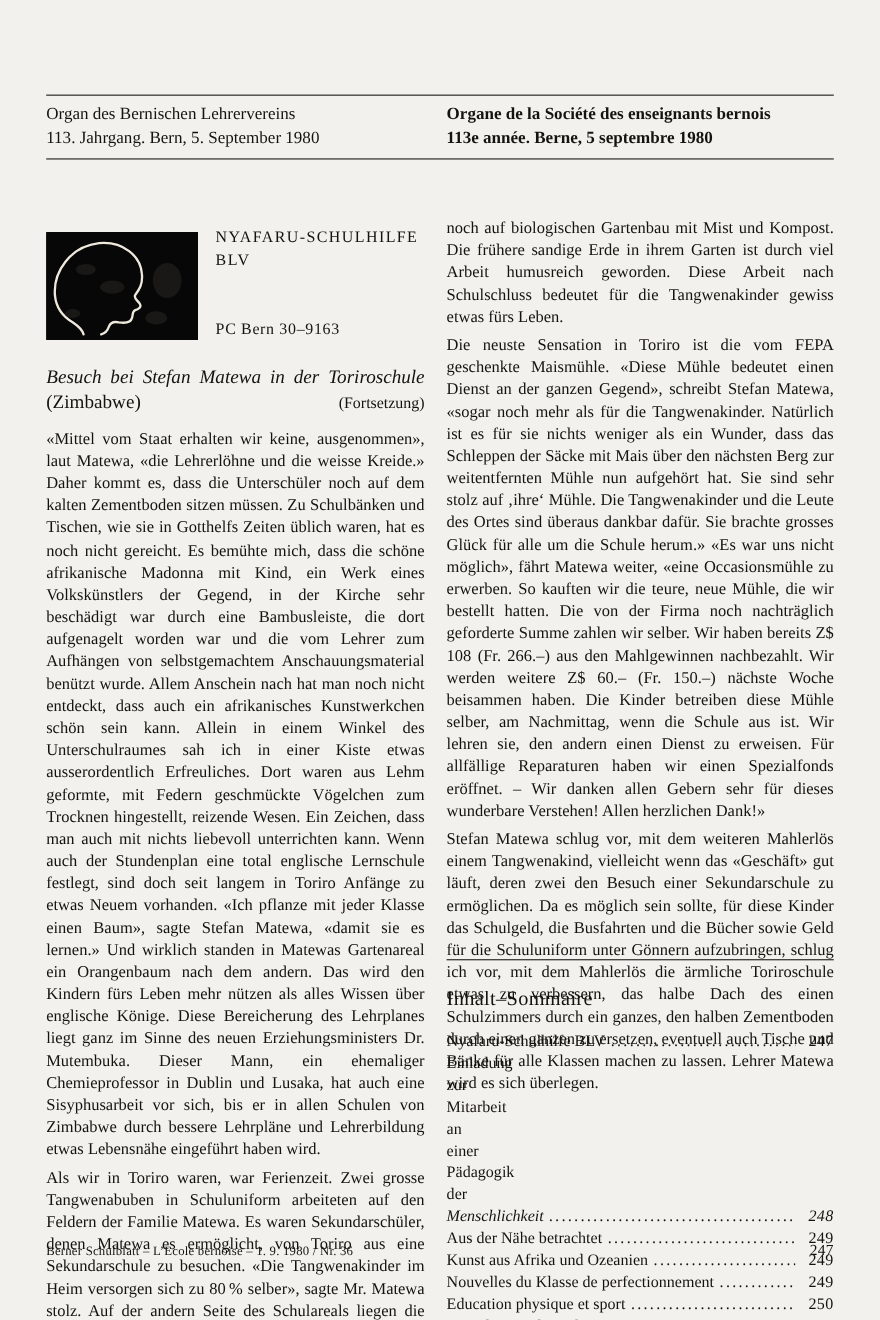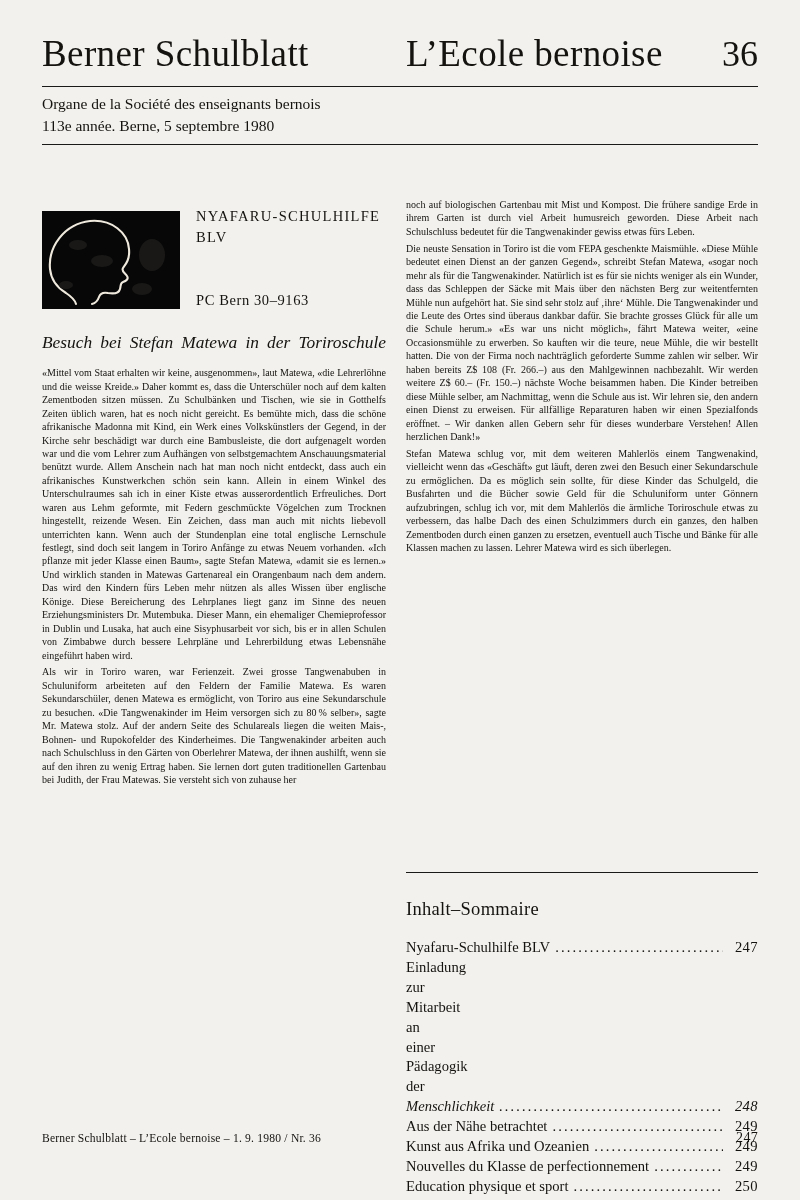--- a/index.html
+++ b/index.html
@@ -77,21 +77,21 @@
     top: 93px;
     width: 716px;
     display: flex;
   }
   .subhead-col {
     font-size: 15.5px;
     line-height: 1.42;
     white-space: nowrap;
   }
   .subhead-col.left { width: 364px; }
-  .subhead-col.right { flex: 1; }
+  .subhead-col.right { flex: 1; font-weight: bold; }
 
   
   .col-left {
     position: absolute;
     left: 42px;
     top: 196px;
     width: 344px;
   }
   .col-right {
     position: absolute;
@@ -147,21 +147,21 @@
     display: flex;
     justify-content: space-between;
     align-items: baseline;
   }
   .article-cont {
     font-size: 14.5px;
   }
 
   
   p.body {
-    font-size: 10px;
+    font-size: 15px;
     line-height: 1.345;
     text-align: justify;
     margin: 0;
     -webkit-hyphens: auto;
     hyphens: auto;
   }
   p.body + p.body { margin-top: 0.35em; }
   .col-left p.body:first-of-type { margin-top: 12px; }
   .col-right p.body:first-of-type { margin-top: 0; }
 
@@ -243,31 +243,28 @@
   .footer-page {
     font-size: 14px;
     letter-spacing: 0.3px;
   }
 </style>
 </head>
 <body>
 
 <div class="page">
 
-  <div class="masthead">
-    <div class="masthead-row">
-      <div class="mh-title-de">Berner Schulblatt</div>
-      <div class="mh-title-fr">L’Ecole bernoise</div>
-      <div class="mh-issue">36</div>
+
+  <hr class="rule rule-masthead-1">
+
+  <div class="subhead">
+    <div class="subhead-col left">
+      <div>Organ des Bernischen Lehrervereins</div>
+      <div>113. Jahrgang. Bern, 5. September 1980</div>
     </div>
-  </div>
-
-  <hr class="rule rule-masthead-1">
-
-  <div class="subhead">
     <div class="subhead-col right">
       <div>Organe de la Société des enseignants bernois</div>
       <div>113e année. Berne, 5 septembre 1980</div>
     </div>
   </div>
 
   <hr class="rule rule-masthead-2">
 
   <div class="col-left">
 
@@ -294,20 +291,24 @@
       </div>
       <div class="org-lines">
         <div class="org-name">NYAFARU-SCHULHILFE</div>
         <div class="org-name">BLV</div>
         <div class="org-pc">PC Bern 30–9163</div>
       </div>
     </div>
 
     <div class="article-head">
       <span class="line1">Besuch bei Stefan Matewa in der Toriroschule</span>
+      <span class="line2">
+        <span>(Zimbabwe)</span>
+        <span class="article-cont">(Fortsetzung)</span>
+      </span>
     </div>
 
     <p class="body">«Mittel vom Staat erhalten wir keine, ausgenommen», laut Matewa, «die Lehrerlöhne und die weisse Kreide.» Daher kommt es, dass die Unterschüler noch auf dem kalten Zementboden sitzen müssen. Zu Schulbänken und Tischen, wie sie in Gotthelfs Zeiten üblich waren, hat es noch nicht gereicht. Es bemühte mich, dass die schöne afrikanische Madonna mit Kind, ein Werk eines Volkskünstlers der Gegend, in der Kirche sehr beschädigt war durch eine Bambusleiste, die dort aufgenagelt worden war und die vom Lehrer zum Aufhängen von selbstgemachtem Anschauungsmaterial benützt wurde. Allem Anschein nach hat man noch nicht entdeckt, dass auch ein afrikanisches Kunstwerkchen schön sein kann. Allein in einem Winkel des Unterschulraumes sah ich in einer Kiste etwas ausserordentlich Erfreuliches. Dort waren aus Lehm geformte, mit Federn geschmückte Vögelchen zum Trocknen hingestellt, reizende Wesen. Ein Zeichen, dass man auch mit nichts liebevoll unterrichten kann. Wenn auch der Stundenplan eine total englische Lernschule festlegt, sind doch seit langem in Toriro Anfänge zu etwas Neuem vorhanden. «Ich pflanze mit jeder Klasse einen Baum», sagte Stefan Matewa, «damit sie es lernen.» Und wirklich standen in Matewas Gartenareal ein Orangenbaum nach dem andern. Das wird den Kindern fürs Leben mehr nützen als alles Wissen über englische Könige. Diese Bereicherung des Lehrplanes liegt ganz im Sinne des neuen Erziehungsministers Dr. Mutembuka. Dieser Mann, ein ehemaliger Chemieprofessor in Dublin und Lusaka, hat auch eine Sisyphusarbeit vor sich, bis er in allen Schulen von Zimbabwe durch bessere Lehrpläne und Lehrerbildung etwas Lebensnähe eingeführt haben wird.</p>
     <p class="body">Als wir in Toriro waren, war Ferienzeit. Zwei grosse Tangwenabuben in Schuluniform arbeiteten auf den Feldern der Familie Matewa. Es waren Sekundarschüler, denen Matewa es ermöglicht, von Toriro aus eine Sekundarschule zu besuchen. «Die Tangwenakinder im Heim versorgen sich zu 80 % selber», sagte Mr. Matewa stolz. Auf der andern Seite des Schulareals liegen die weiten Mais-, Bohnen- und Rupokofelder des Kinderheimes. Die Tangwenakinder arbeiten auch nach Schulschluss in den Gärten von Oberlehrer Matewa, der ihnen aushilft, wenn sie auf den ihren zu wenig Ertrag haben. Sie lernen dort guten traditionellen Gartenbau bei Judith, der Frau Matewas. Sie versteht sich von zuhause her</p>
   </div>
 
   <div class="col-right">
     <p class="body">noch auf biologischen Gartenbau mit Mist und Kompost. Die frühere sandige Erde in ihrem Garten ist durch viel Arbeit humusreich geworden. Diese Arbeit nach Schulschluss bedeutet für die Tangwenakinder gewiss etwas fürs Leben.</p>
     <p class="body">Die neuste Sensation in Toriro ist die vom FEPA geschenkte Maismühle. «Diese Mühle bedeutet einen Dienst an der ganzen Gegend», schreibt Stefan Matewa, «sogar noch mehr als für die Tangwenakinder. Natürlich ist es für sie nichts weniger als ein Wunder, dass das Schleppen der Säcke mit Mais über den nächsten Berg zur weitentfernten Mühle nun aufgehört hat. Sie sind sehr stolz auf ‚ihre‘ Mühle. Die Tangwenakinder und die Leute des Ortes sind überaus dankbar dafür. Sie brachte grosses Glück für alle um die Schule herum.» «Es war uns nicht möglich», fährt Matewa weiter, «eine Occasionsmühle zu erwerben. So kauften wir die teure, neue Mühle, die wir bestellt hatten. Die von der Firma noch nachträglich geforderte Summe zahlen wir selber. Wir haben bereits Z$ 108 (Fr. 266.–) aus den Mahlgewinnen nachbezahlt. Wir werden weitere Z$ 60.– (Fr. 150.–) nächste Woche beisammen haben. Die Kinder betreiben diese Mühle selber, am Nachmittag, wenn die Schule aus ist. Wir lehren sie, den andern einen Dienst zu erweisen. Für allfällige Reparaturen haben wir einen Spezialfonds eröffnet. – Wir danken allen Gebern sehr für dieses wunderbare Verstehen! Allen herzlichen Dank!»</p>
     <p class="body">Stefan Matewa schlug vor, mit dem weiteren Mahlerlös einem Tangwenakind, vielleicht wenn das «Geschäft» gut läuft, deren zwei den Besuch einer Sekundarschule zu ermöglichen. Da es möglich sein sollte, für diese Kinder das Schulgeld, die Busfahrten und die Bücher sowie Geld für die Schuluniform unter Gönnern aufzubringen, schlug ich vor, mit dem Mahlerlös die ärmliche Toriroschule etwas zu verbessern, das halbe Dach des einen Schulzimmers durch ein ganzes, den halben Zementboden durch einen ganzen zu ersetzen, eventuell auch Tische und Bänke für alle Klassen machen zu lassen. Lehrer Matewa wird es sich überlegen.</p>

